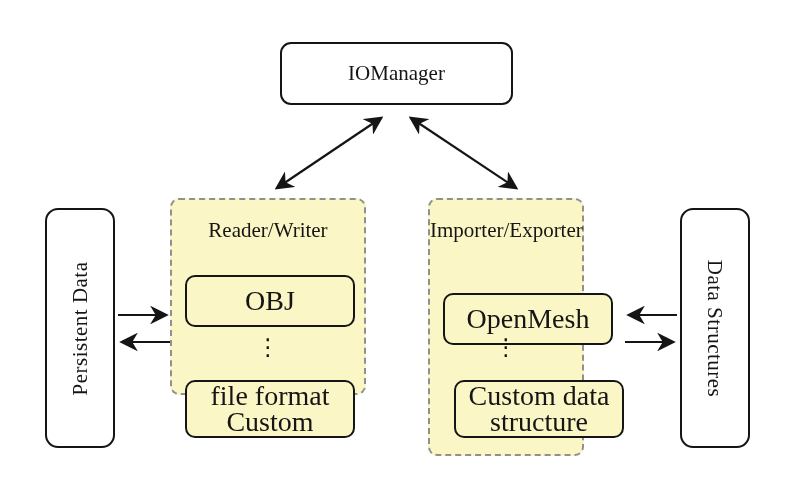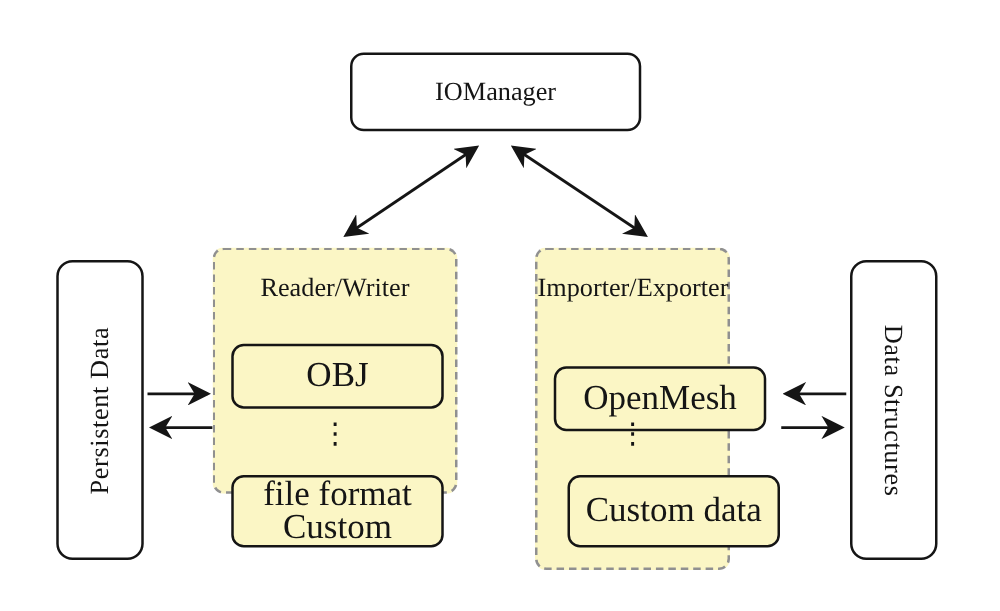--- a/index.html
+++ b/index.html
@@ -116,16 +116,17 @@
   </div>
 
   <div class="group" style="left:428px; top:198px; width:156px; height:258px;">
     <div class="group-title">Importer/Exporter</div>
     <div class="inner-node" style="left:13px; top:93px; width:170px; height:52px;">
       <span>OpenMesh</span>
     </div>
     <div class="ellipsis" style="top:136px;">⋮</div>
     <div class="inner-node" style="left:24px; top:180px; width:170px; height:58px;">
       <span>Custom data</span>
+      <span>structure</span>
     </div>
   </div>
 
 </div>
 
 </body></html>

